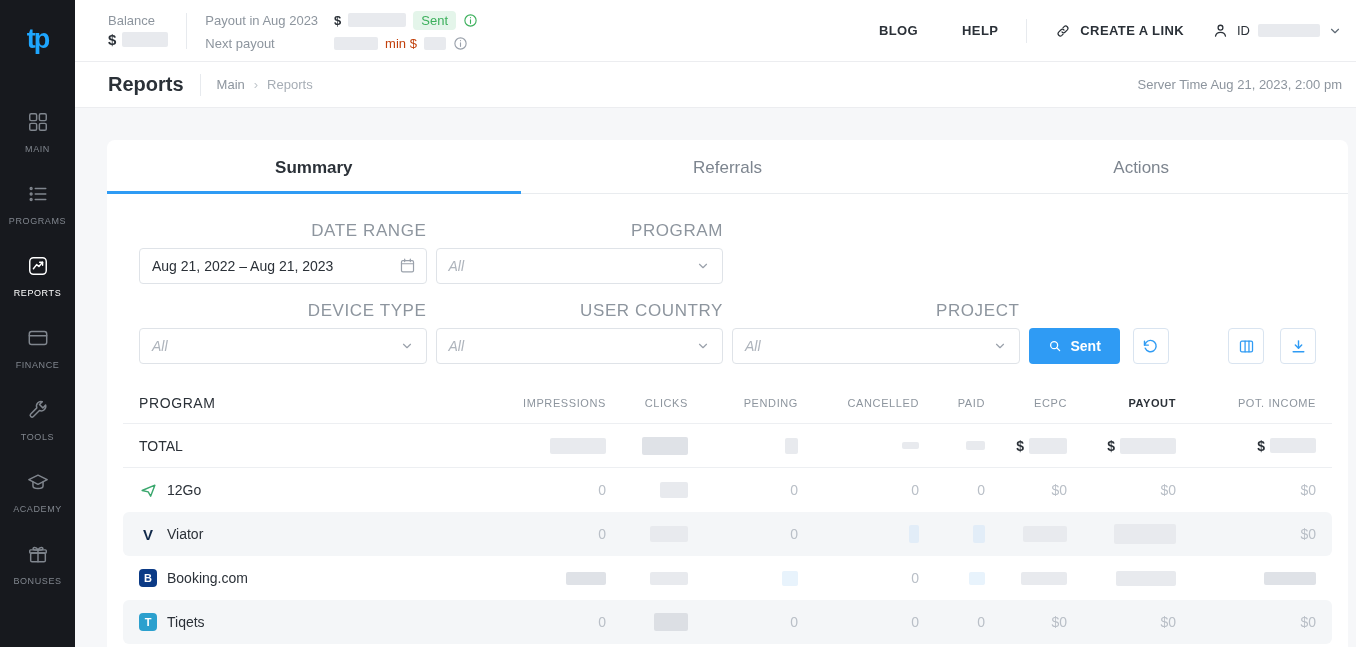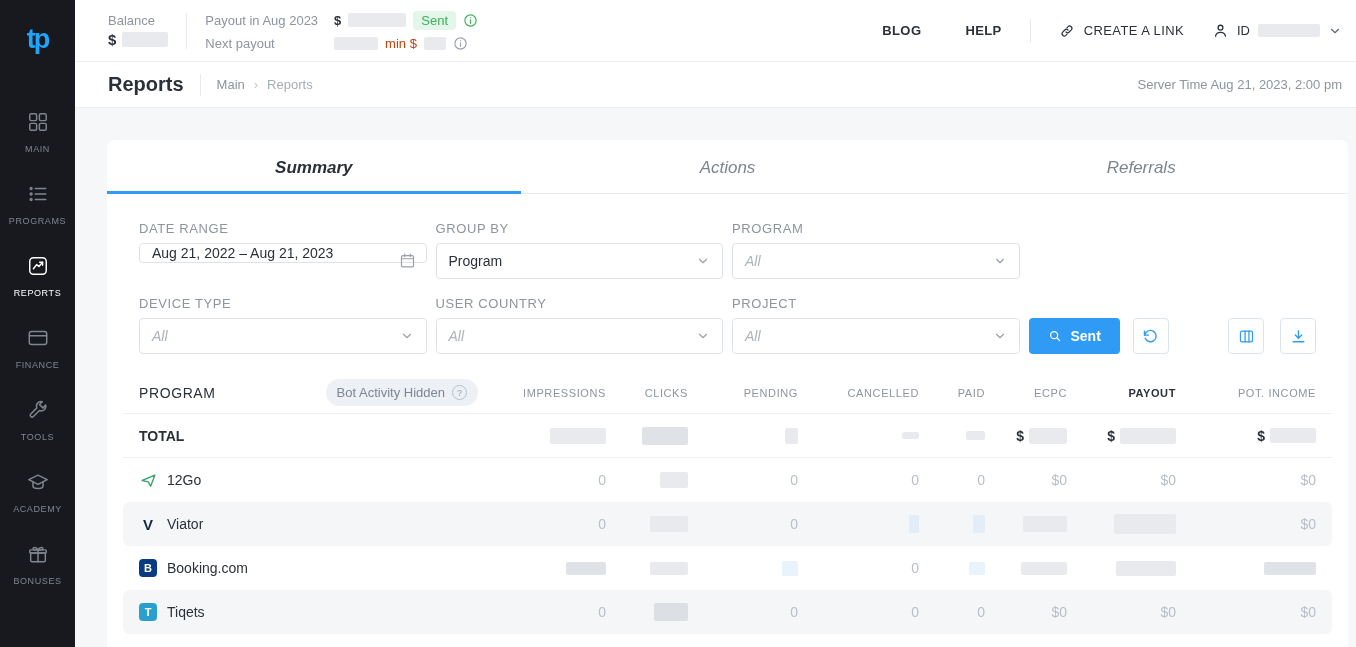--- a/index.html
+++ b/index.html
@@ -26,68 +26,68 @@
   .balance-val { display:flex; align-items:center; gap:6px; font-size:15px; font-weight:700; color:#2b3138; }
   .vdiv { width:1px; height:36px; background:#e7eaee; }
   .payout-grid { display:grid; grid-template-columns:auto auto; column-gap:16px; row-gap:6px; align-items:center; }
   .prow { display:flex; align-items:center; gap:7px; font-size:13px; }
   .cur { font-weight:700; color:#2b3138; font-size:13px; }
   .sent-badge { background:#e4f5ea; color:#3cb05c; font-size:13px; border-radius:4px; padding:2px 8px; }
   .muted { color:#c2410c; }
   .top-right { margin-left:auto; display:flex; align-items:center; gap:28px; }
   .top-link { font-size:13px; font-weight:700; letter-spacing:.4px; color:#2b3138; cursor:pointer;padding-left:16px; }
   .vdiv-sm { width:1px; height:24px; background:#e7eaee; }
-  .create-link { display:flex; align-items:center; gap:9px; font-size:13px; font-weight:400; letter-spacing:.4px; cursor:pointer; }
+  .create-link { display:flex; align-items:center; gap:9px; font-size:13px; font-weight:700; letter-spacing:.4px; cursor:pointer; }
   .idbox { display:flex; align-items:center; gap:8px; cursor:pointer; }
   .idbox .lbl { font-size:13px; font-weight:400; }
 
   .subbar { height:46px; background:#fff; border-bottom:1px solid #ecedf0; display:flex; align-items:center; padding:0 14px 0 33px; gap:16px; }
   .page-title { font-size:20px; font-weight:700; color:#2b3138; }
   .vdiv-md { width:1px; height:22px; background:#e7eaee; }
   .crumbs { display:flex; align-items:center; gap:9px; font-size:13px; color:#8d959e; }
   .crumb-sep { color:#c1c7cd; }
   .crumb-cur { color:#a6adb5; }
   .server-time { margin-left:auto; font-size:13px; color:#8d959e; }
 
   
   .content { flex:1; padding:32px 8px 0 32px; overflow:hidden; }
   .card { background:#fff; border-radius:8px 8px 0 0; height:620px; display:flex; flex-direction:column; }
 
   .tabs { display:flex; border-bottom:1px solid #e9ecef; }
-  .tab { flex:1; text-align:center; padding:18px 0 15px; font-size:17px; color:#7d858f; cursor:pointer; position:relative;font-style:italic; }
+  .tab { flex:1; text-align:center; padding:18px 0 15px; font-size:17px; color:#7d858f; cursor:pointer; position:relative; }
   .tab.active { color:#2b3138; font-weight:700; }
   .tab.active::after { content:""; position:absolute; left:0; right:0; bottom:-1px; height:3px; background:#2f9bf4; }
 
   .filters { padding:27px 32px 14px; display:flex; flex-direction:column; gap:17px; }
   .frow { display:grid; grid-template-columns:repeat(4,1fr); gap:9px; }
-  .fgroup label { display:block; font-size:13px; letter-spacing:.6px; color:#8d959e; margin-bottom:7px; }
+  .fgroup label { display:block; font-size:17px; letter-spacing:.6px; color:#8d959e; margin-bottom:7px;text-align:right; }
   .ctrl { height:36px; border:1px solid #dfe3e8; border-radius:4px; background:#fff; display:flex; align-items:center; padding:0 12px; font-size:14px; color:#2b3138; cursor:pointer; }
   .ctrl .val { flex:1; }
   .ctrl.ph .val { color:#aeb4bc;font-style:italic; }
   .ctrl svg { color:#9aa1ab; flex-shrink:0; }
   .date-wrap { position:relative; }
-  .date-input { width:100%; height:20px; border:1px solid #dfe3e8; border-radius:4px; padding:0 36px 0 12px; font-size:14px; color:#2b3138; font-family:"Liberation Sans",sans-serif; }
+  .date-input { width:100%; height:36px; border:1px solid #dfe3e8; border-radius:4px; padding:0 36px 0 12px; font-size:14px; color:#2b3138; font-family:"Liberation Sans",sans-serif; }
   .date-wrap svg { position:absolute; right:11px; top:9px; color:#9aa1ab; }
   .btn-cell { display:flex; align-items:flex-end; }
   .btn-row { display:flex; align-items:center; gap:13px; width:100%; }
   .btn-apply { display:inline-flex; align-items:center; gap:9px; background:#2f9bf4; color:#fff; border:none; border-radius:4px; height:36px; padding:0 19px; font-size:14px; font-weight:700; cursor:pointer; font-family:"Liberation Sans",sans-serif; }
   .icon-btn { width:36px; height:36px; border:1px solid #d9e4f0; border-radius:4px; background:#fff; color:#2f9bf4; display:inline-flex; align-items:center; justify-content:center; cursor:pointer; }
   .right-btns { margin-left:auto; display:flex; gap:16px; }
 
   
   .table { padding:4px 32px 0; }
   .trow { display:grid; grid-template-columns:1fr 110px 82px 110px 121px 66px 82px 109px 140px; align-items:center; min-height:44px; margin:0 -16px; padding:0 16px; border-radius:6px; }
   .thead { min-height:42px; font-size:11px; letter-spacing:.6px; color:#8d959e; border-radius:0; border-bottom:1px solid #edeff2; }
   .thead .dark { color:#2b3138; font-weight:700; }
   .cell.num { display:flex; justify-content:flex-end; align-items:center; gap:5px; text-align:center; }
   .prog { display:flex; align-items:center; gap:10px; font-size:14px; color:#2b3138; }
   .zero { font-size:14px; color:#b9bfc7; }
   .trow.alt { background:#f4f6f8; }
   .trow.total { border-bottom:1px solid #edeff2; border-radius:0; }
-  .trow.total .prog { font-weight:700;text-align:right; }
+  .trow.total .prog { font-weight:400;text-align:right; }
   .pfx { font-weight:700; color:#2b3138; font-size:14px; }
   .red { background:#e8eaee; border-radius:2px; display:inline-block; }
   .red.b1 { background:#e2edf8; } .red.b2 { background:#e8f3fc; } .red.dk { background:#dfe2e7; } .red.dk2 { background:#dcdfe4; }
   .pill { display:inline-flex; align-items:center; gap:7px; background:#edf0f4; color:#7d8694; border-radius:14px; height:27px; padding:0 11px; font-size:13px; letter-spacing:0; margin-left:100px; cursor:default; }
   .qm { width:15px; height:15px; border:1px solid #b9c0c9; border-radius:50%; display:inline-flex; align-items:center; justify-content:center; font-size:9px; color:#9aa1ab; }
   .picon { width:18px; height:18px; border-radius:4px; display:inline-flex; align-items:center; justify-content:center; font-size:11px; font-weight:700; color:#fff; flex-shrink:0; }
   .picon.booking { background:#0b3a85; }
   .picon.tiqets { background:#2ba0ce; }
   .picon.viator { color:#10294a; font-size:15px; font-weight:800; }
   .picon svg { width:17px; height:17px; }
@@ -250,44 +250,35 @@
         <span class="crumb-cur">Reports</span>
       </div>
       <span class="server-time">Server Time Aug 21, 2023, 2:00 pm</span>
     </div>
 
     <div class="content">
       <div class="card">
 
         <div class="tabs">
           <div class="tab active">Summary</div>
+          <div class="tab">Referrals</div>
           <div class="tab">Actions</div>
-          <div class="tab">Referrals</div>
         </div>
 
         <div class="filters">
           <div class="frow">
             <div class="fgroup">
               <label>DATE RANGE</label>
               <div class="date-wrap">
                 <input class="date-input" readonly="" value="Aug 21, 2022 – Aug 21, 2023" style="">
                 <svg width="17" height="17" viewBox="0 0 24 24" fill="none" stroke="currentColor" stroke-width="1.7" stroke-linecap="round">
                     <rect x="3.5" y="5" width="17" height="16" rx="2"></rect>
                     <line x1="3.5" y1="9.5" x2="20.5" y2="9.5"></line>
                     <line x1="8" y1="3" x2="8" y2="6.5"></line>
                     <line x1="16" y1="3" x2="16" y2="6.5"></line>
-                  </svg>
-              </div>
-            </div>
-            <div class="fgroup">
-              <label>GROUP BY</label>
-              <div class="ctrl">
-                <span class="val">Program</span>
-                <svg width="14" height="14" viewBox="0 0 24 24" fill="none" stroke="currentColor" stroke-width="2" stroke-linecap="round" stroke-linejoin="round">
-                    <polyline points="6,9 12,15 18,9"></polyline>
                   </svg>
               </div>
             </div>
             <div class="fgroup">
               <label>PROGRAM</label>
               <div class="ctrl ph">
                 <span class="val">All</span>
                 <svg width="14" height="14" viewBox="0 0 24 24" fill="none" stroke="currentColor" stroke-width="2" stroke-linecap="round" stroke-linejoin="round">
                     <polyline points="6,9 12,15 18,9"></polyline>
                   </svg>
@@ -357,24 +348,20 @@
               </div>
             </div>
           </div>
         </div>
 
         <div class="table">
 
           <div class="trow thead">
             <div class="cell prog">
               <span>PROGRAM</span>
-              <span class="pill">
-                <span>Bot Activity Hidden</span>
-                <span class="qm">?</span>
-              </span>
             </div>
             <div class="cell num">IMPRESSIONS</div>
             <div class="cell num">CLICKS</div>
             <div class="cell num">PENDING</div>
             <div class="cell num">CANCELLED</div>
             <div class="cell num">PAID</div>
             <div class="cell num">ECPC</div>
             <div class="cell num dark">PAYOUT</div>
             <div class="cell num">POT. INCOME</div>
           </div>

